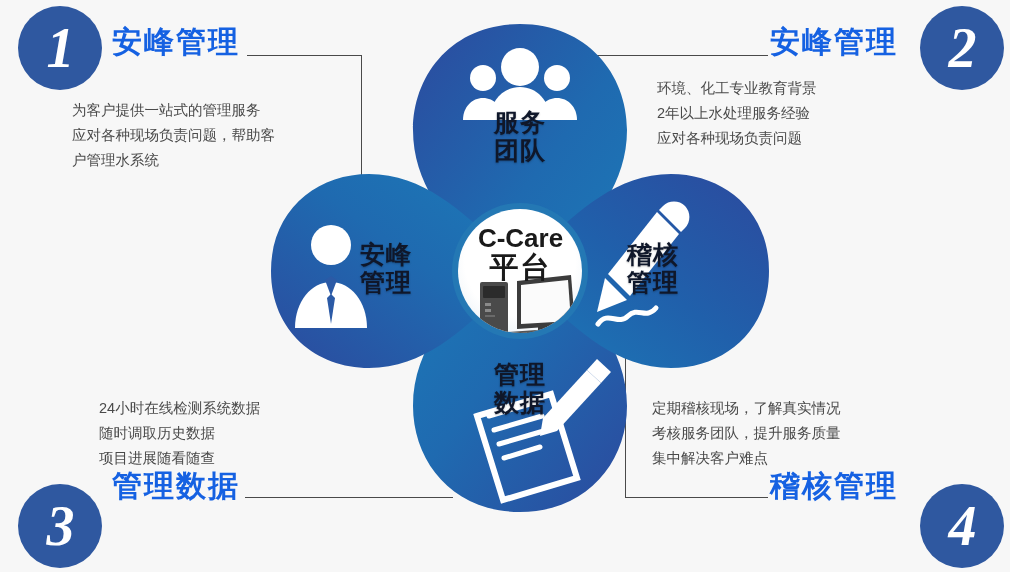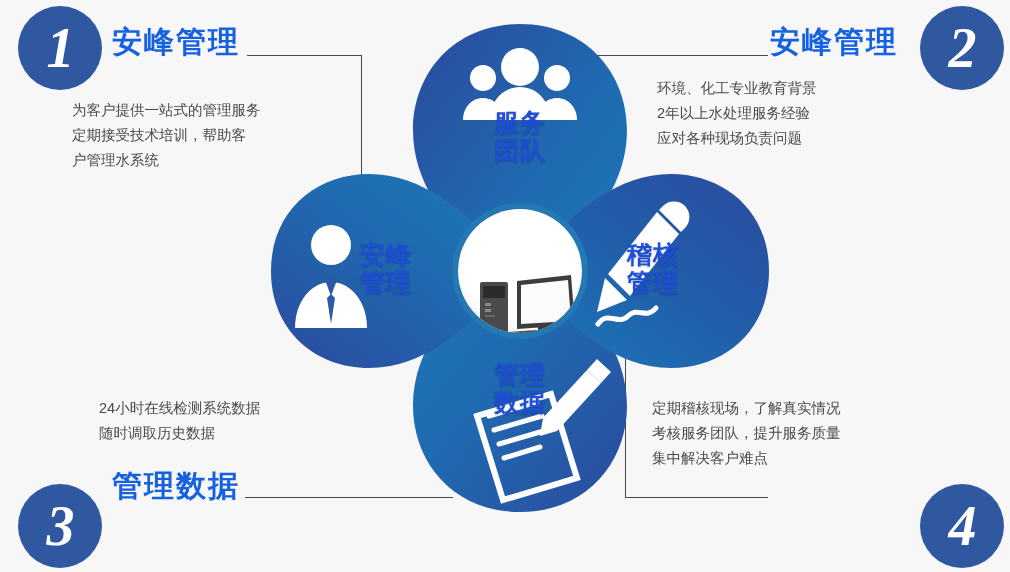--- a/index.html
+++ b/index.html
@@ -59,21 +59,21 @@
   .line{position:absolute;background:#4a4a4a;}
   .lh{height:1px;}
   .lv{width:1px;}
 
   
   .flower{position:absolute;left:255px;top:8px;width:530px;height:520px;}
   .flower svg{display:block;}
 
   .petal-label{
     position:absolute;
-    color:#1d4ed8;
+    color:#0f172a;
     font-weight:700;
     font-size:25px;
     line-height:28px;
     text-align:center;
     letter-spacing:1px;
     text-shadow:0 1px 2px rgba(0,0,0,.25);
     pointer-events:none;
   }
   .pl-top{left:486px;top:108px;width:68px;}
   .pl-bottom{left:486px;top:360px;width:68px;}
@@ -119,34 +119,36 @@
   <div class="badge badge-3">
       <span>3</span>
     </div>
   <div class="badge badge-4">
       <span>4</span>
     </div>
 
   <div class="heading h1">安峰管理</div>
   <div class="heading h2">安峰管理</div>
   <div class="heading h3">管理数据</div>
+  <div class="heading h4">稽核管理</div>
 
   <div class="body-text b1">
     <div>为客户提供一站式的管理服务</div>
-    <div>定期接受技术培训，帮助客</div>
+    <div>应对各种现场负责问题，帮助客</div>
     <div>户管理水系统</div>
   </div>
   <div class="body-text b2">
     <div>环境、化工专业教育背景</div>
     <div>2年以上水处理服务经验</div>
     <div>应对各种现场负责问题</div>
   </div>
   <div class="body-text b3">
     <div>24小时在线检测系统数据</div>
     <div>随时调取历史数据</div>
+    <div>项目进展随看随查</div>
   </div>
   <div class="body-text b4">
     <div>定期稽核现场，了解真实情况</div>
     <div>考核服务团队，提升服务质量</div>
     <div>集中解决客户难点</div>
   </div>
 
   <div class="flower">
     <svg width="530" height="520" viewBox="0 0 530 520" xmlns="http://www.w3.org/2000/svg">
       <defs>
@@ -285,15 +287,19 @@
     </div>
     <div class="petal-label pl-bottom" style="left:231px;top:352px;width:68px;">
       <div>管理</div>
       <div>数据</div>
     </div>
     <div class="petal-label pl-left" style="left:95px;top:232px;width:72px;">
       <div>安峰</div>
       <div>管理</div>
     </div>
 
+    <div class="center-text" style="left:198px;top:216px;width:135px;">
+      <span class="en">C-Care</span>
+      <span class="cn">平台</span>
+    </div>
   </div>
 
 </div>
 
 </body></html>

